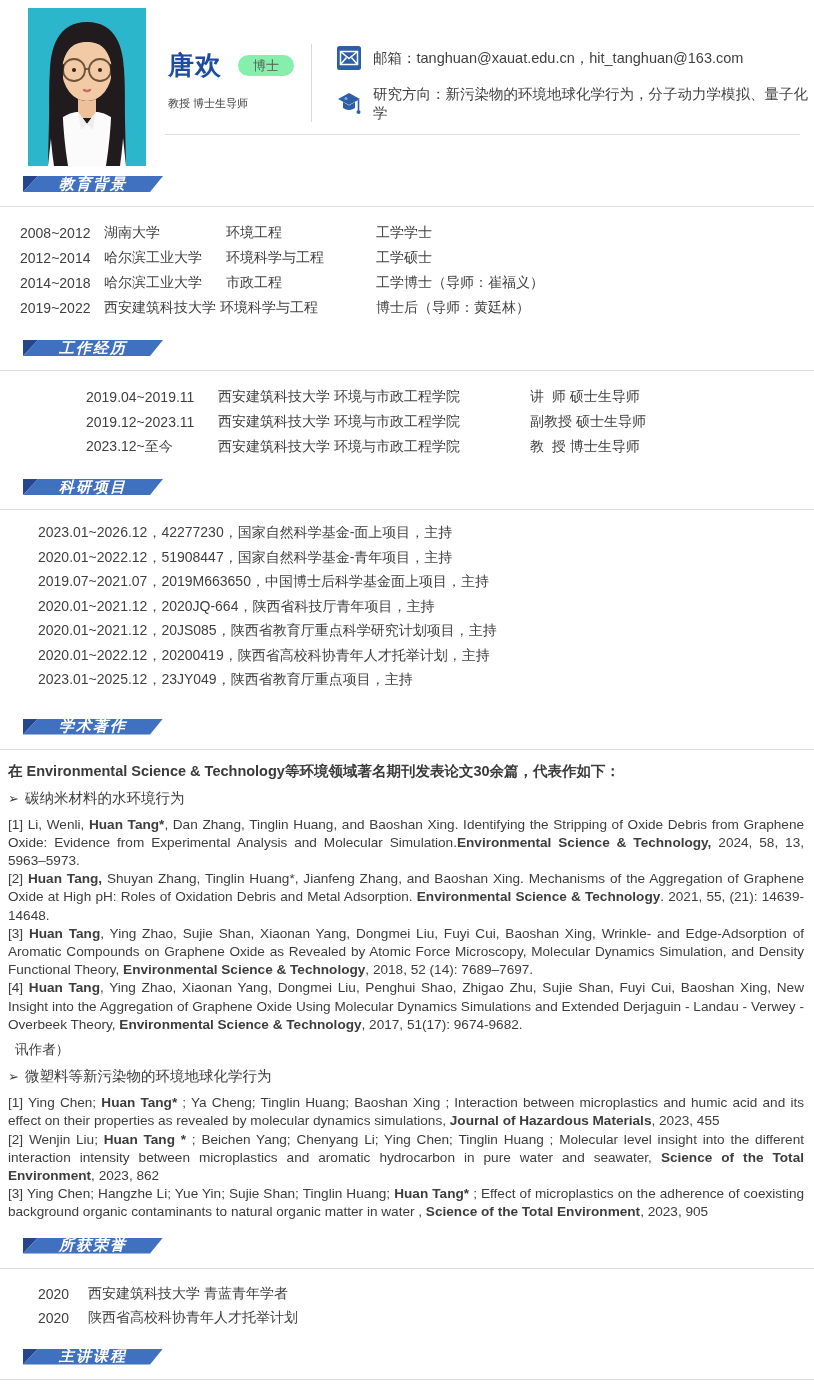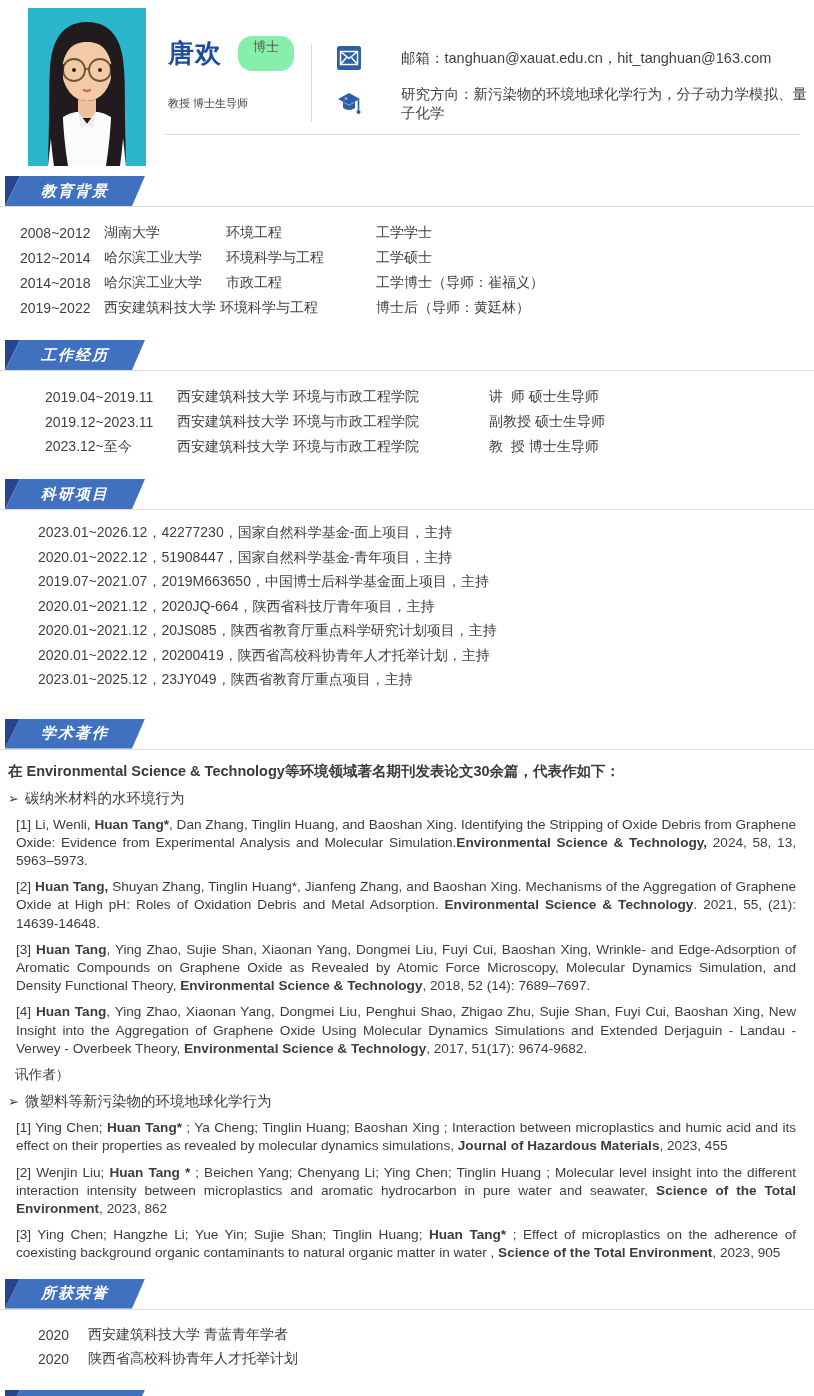--- a/index.html
+++ b/index.html
@@ -2,57 +2,57 @@
 <html lang="zh"><head>
 <meta charset="utf-8">
 <style>
   html,body{margin:0;padding:0;background:#ffffff;}
   body{width:814px;min-height:1396px;font-family:"Liberation Sans","DejaVu Sans",sans-serif;color:#3f3f3f;}
   .page{position:relative;width:814px;}
 
   
   .profile{position:relative;height:168px;}
   .photo{position:absolute;left:28px;top:8px;width:118px;height:158px;display:block;}
-  .name-row{position:absolute;left:168px;top:36px;display:flex;}
+  .name-row{position:absolute;left:168px;top:48px;display:flex;align-items:center;}
   .name{font-size:26px;font-weight:bold;color:#1d4c9f;margin:0;letter-spacing:1px;}
   .badge{margin-left:16px;background:#86efac;color:#595959;font-size:13px;padding:4px 15px;border-radius:14px;line-height:1;font-family:Liberation Serif, serif;}
   .job-title{position:absolute;left:168px;top:96px;font-size:11px;color:#414141;}
   .vdivider{position:absolute;left:311px;top:44px;width:1px;height:78px;background:#d9d9d9;}
   .contact{position:absolute;left:337px;top:46px;}
-  .contact-row{display:flex;align-items:center;margin-bottom:15px;gap:28px;}
+  .contact-row{display:flex;align-items:center;margin-bottom:15px;}
   .contact-row svg{flex:0 0 auto;margin-right:12px;}
   .contact-text{font-size:14.5px;color:#3f3f3f;}
   .header-rule{position:absolute;left:165px;right:14px;top:134px;height:1px;background:#dcdcdc;}
 
   
   .sec-head{border-bottom:1px solid #dcdcdc;margin-top:16px;height:30px;}
   .sec-head.first{margin-top:8px;}
-  .ribbon{position:relative;width:140px;height:30px;margin-left:5px;}
+  .ribbon{position:relative;width:140px;height:16px;margin-left:23px;}
   .ribbon .rb-fold{position:absolute;inset:0;background:#27458c;clip-path:polygon(0 0,15px 0,0 100%);}
   .ribbon .rb-face{position:absolute;inset:0;background:#4070c0;clip-path:polygon(15px 0,100% 0,calc(100% - 13px) 100%,0 100%);
     display:flex;align-items:center;justify-content:center;color:#ffffff;font-style:italic;font-weight:bold;font-size:15px;letter-spacing:2px;}
 
   
   .edu-table{padding:13px 0 4px 20px;}
   .edu-row{display:grid;grid-template-columns:84px 122px 150px auto;height:25px;align-items:center;font-size:14px;}
   .edu-row .span2{grid-column:2/4;}
-  .work-table{padding:13px 0 4px 45px;}
+  .work-table{padding:13px 0 4px 45px;margin-left:41px;}
   .work-row{display:grid;grid-template-columns:132px 312px auto;height:25px;align-items:center;font-size:14px;}
   .pre{white-space:pre-wrap;}
   .proj-list{padding:15px 0 6px 38px;}
   .proj-item{font-size:14px;line-height:1;margin-bottom:10.5px;}
   .honor-list{padding:13px 0 2px 38px;}
   .honor-row{display:grid;grid-template-columns:50px auto;height:24.5px;align-items:center;font-size:14px;}
 
   
   .pub-wrap{padding:10px 10px 0 8px;}
   .pub-intro{font-size:14.5px;font-weight:bold;color:#3b3b3b;margin:2px 0 8px 0;}
   .pub-group-head{font-size:14.5px;color:#3d3d3d;margin:8px 0 8px 0;}
   .pub-group-head .arrow{margin-right:6px;font-size:13px;color:#3d3d3d;}
-  p.pub{margin:8px;font-size:13.6px;line-height:1.34;color:#3d3d3d;text-align:justify;}
+  p.pub{margin:0;font-size:13.6px;line-height:1.34;color:#3d3d3d;text-align:justify;}
   p.pub .b{font-weight:bold;}
   .pub-trailing{margin:7px;font-size:13.6px;line-height:1.34;color:#3d3d3d;}
 </style>
 </head>
 <body>
 
 <div class="page">
 
   <header class="profile">
     <svg class="photo" viewBox="0 0 118 158" aria-hidden="true">

